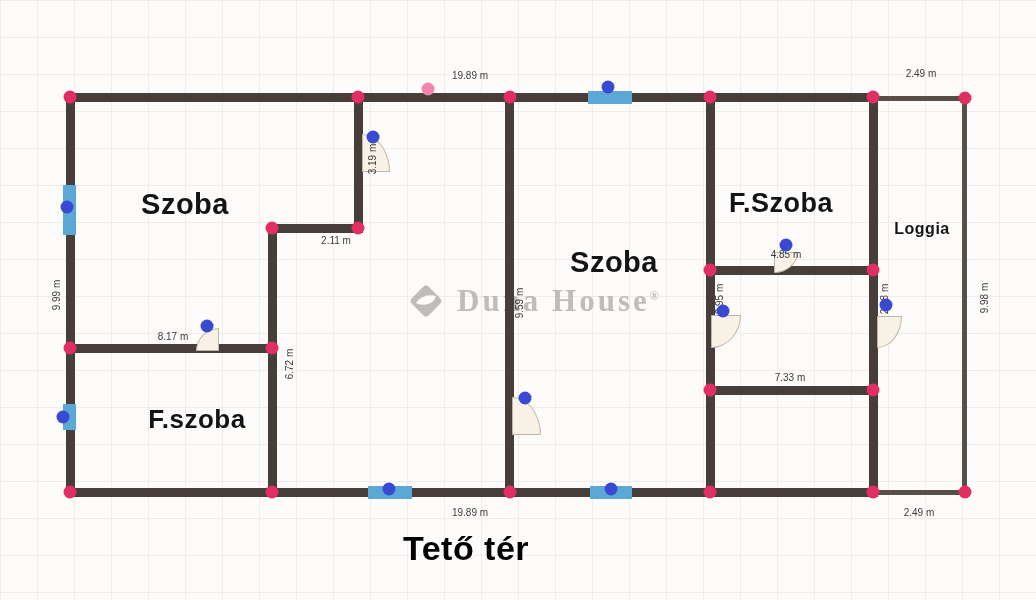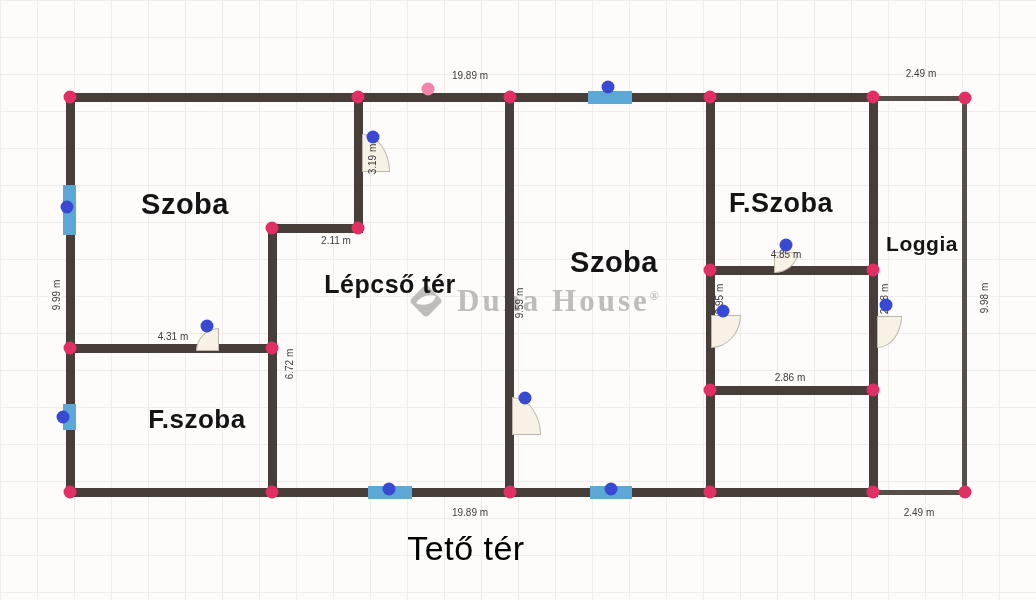--- a/index.html
+++ b/index.html
@@ -24,21 +24,21 @@
   #watermark{
     position:absolute;z-index:2;display:flex;align-items:center;gap:10px;
     left:405px;top:280px;opacity:.85;
   }
   #watermark .brand{
     font-family:"Liberation Serif", serif;
     font-size:31px;letter-spacing:3px;font-weight:600;white-space:nowrap;
   }
   #watermark sup{font-size:12px;}
   #title{
-    position:absolute;z-index:6;font-weight:400;font-size:34px;
+    position:absolute;z-index:6;font-weight:700;font-size:34px;
     transform:translate(-50%,-50%);white-space:nowrap;letter-spacing:.5px;text-align:right;
   }
 </style>
 </head>
 <body>
 
 <div id="canvas">
 
   <div id="watermark" style="color: rgb(181, 178, 178);">
     <span style="display:inline-block;line-height:0;">
@@ -104,33 +104,32 @@
     <div class="handle" style="left: 608px; top: 87px; background: rgb(58, 73, 210);"></div>
     <div class="handle" style="left: 389px; top: 489px; background: rgb(58, 73, 210);"></div>
     <div class="handle" style="left: 611px; top: 489px; background: rgb(58, 73, 210);"></div>
     <div class="handle" style="left: 373px; top: 137px; background: rgb(58, 73, 210);"></div>
     <div class="handle" style="left: 525px; top: 398px; background: rgb(58, 73, 210);"></div>
     <div class="handle" style="left: 786px; top: 245px; background: rgb(58, 73, 210);"></div>
     <div class="handle" style="left: 723px; top: 311px; background: rgb(58, 73, 210);"></div>
     <div class="handle" style="left: 886px; top: 305px; background: rgb(58, 73, 210);"></div>
     <div class="handle" style="left: 207px; top: 326px; background: rgb(58, 73, 210);"></div>
     <div class="room-label" style="left: 185px; top: 204px; font-size: 29px; color: rgb(20, 20, 20);">Szoba</div>
-    <div class="room-label" style="left: 390px; top: 284px; font-size: 25px; color: rgb(20, 20, 20);">Lépcső tér</div>
     <div class="room-label" style="left: 197px; top: 419px; font-size: 26px; color: rgb(20, 20, 20);">F.szoba</div>
     <div class="room-label" style="left: 614px; top: 262px; font-size: 29px; color: rgb(20, 20, 20);">Szoba</div>
     <div class="room-label" style="left: 781px; top: 203px; font-size: 27px; color: rgb(20, 20, 20);">F.Szoba</div>
-    <div class="room-label" style="left: 922px; top: 244px; font-size: 21px; color: rgb(20, 20, 20);">Loggia</div>
+    <div class="room-label" style="left: 922px; top: 229px; font-size: 16px; color: rgb(20, 20, 20);">Loggia</div>
     <div class="dim" style="left: 470px; top: 75px; color: rgb(60, 60, 60);">19.89 m</div>
     <div class="dim" style="left: 921px; top: 73px; color: rgb(60, 60, 60);">2.49 m</div>
     <div class="dim v" style="left: 56px; top: 295px; color: rgb(60, 60, 60);">9.99 m</div>
     <div class="dim v" style="left: 372px; top: 159px; color: rgb(60, 60, 60);">3.19 m</div>
     <div class="dim" style="left: 336px; top: 240px; color: rgb(60, 60, 60);">2.11 m</div>
-    <div class="dim" style="left: 173px; top: 336px; color: rgb(60, 60, 60);">4.31 m</div>
+    <div class="dim" style="left: 173px; top: 336px; color: rgb(60, 60, 60);">8.17 m</div>
     <div class="dim v" style="left: 289px; top: 364px; color: rgb(60, 60, 60);">6.72 m</div>
     <div class="dim v" style="left: 519px; top: 303px; color: rgb(60, 60, 60);">9.59 m</div>
     <div class="dim" style="left: 786px; top: 254px; color: rgb(60, 60, 60);">4.85 m</div>
     <div class="dim v" style="left: 719px; top: 299px; color: rgb(60, 60, 60);">2.95 m</div>
     <div class="dim v" style="left: 884px; top: 299px; color: rgb(60, 60, 60);">2.98 m</div>
-    <div class="dim" style="left: 790px; top: 377px; color: rgb(60, 60, 60);">2.86 m</div>
+    <div class="dim" style="left: 790px; top: 377px; color: rgb(60, 60, 60);">7.33 m</div>
     <div class="dim" style="left: 470px; top: 512px; color: rgb(60, 60, 60);">19.89 m</div>
     <div class="dim" style="left: 919px; top: 512px; color: rgb(60, 60, 60);">2.49 m</div>
     <div class="dim v" style="left: 984px; top: 298px; color: rgb(60, 60, 60);">9.98 m</div>
   </div>
 
 </body></html>

